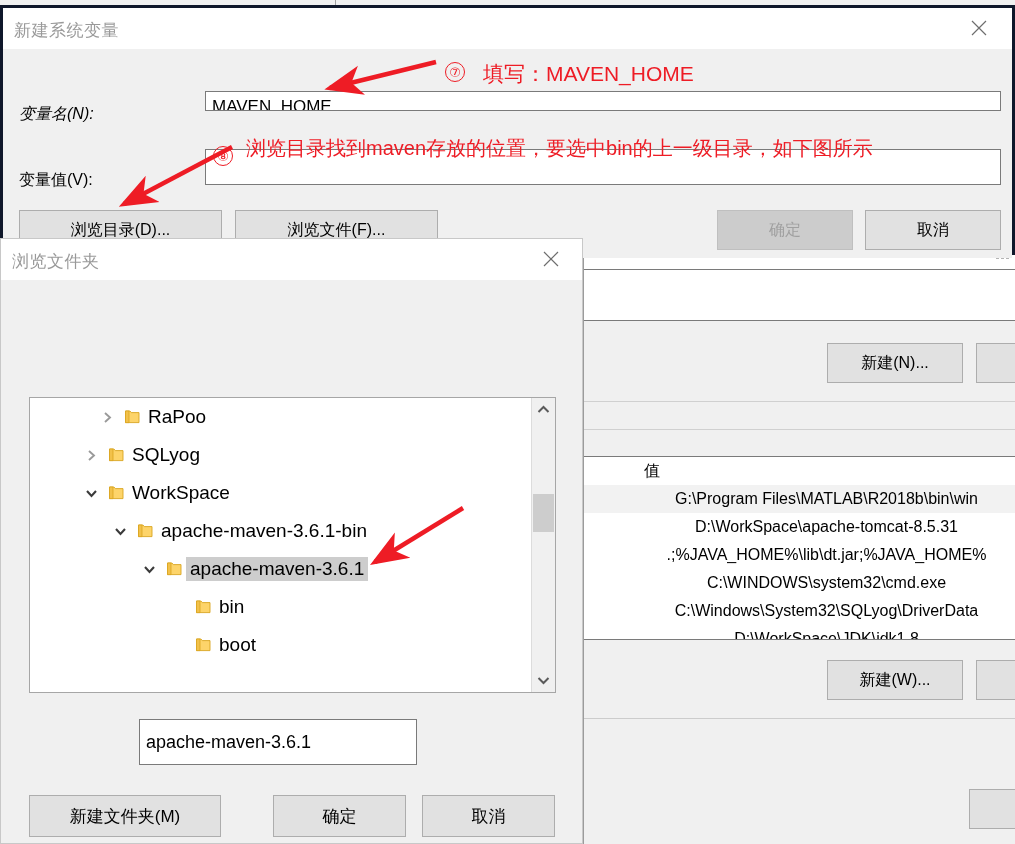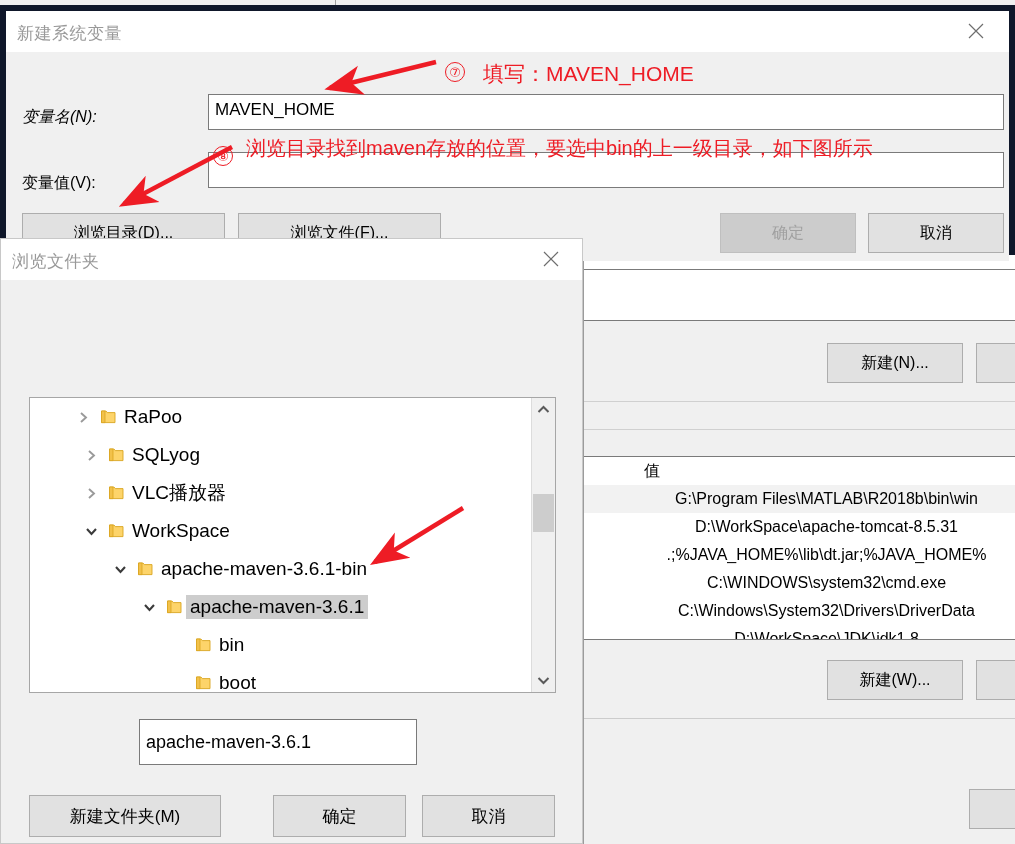--- a/index.html
+++ b/index.html
@@ -40,21 +40,21 @@
   .bg-row .nm{display:inline-block;width:54px;overflow:hidden;vertical-align:top;}
   .bg-row .vl{display:inline-block;vertical-align:top;}
 
   
   #grip{position:absolute;left:996px;top:246px;width:14px;height:14px;}
   #grip i{position:absolute;width:3px;height:3px;background:#b4b4b4;display:block;}
 
   
   #dlg-newvar{
     position:absolute;left:0;top:5px;width:1015px;height:250px;
-    background:#a16207;border:6px solid #0f172a;box-sizing:border-box;
+    background:#a16207;border:3px solid #0f172a;box-sizing:border-box;
   }
   #dlg-newvar .titlebar{
     position:absolute;left:0;top:0;width:100%;height:41px;background:#ffffff;
     box-sizing:border-box;
   }
   #dlg-newvar .title{
     position:absolute;left:11px;top:11px;font-size:17px;color:#999999;
     letter-spacing:0.5px;
   }
   .closebtn{
@@ -129,21 +129,21 @@
 
     <div style="position:absolute;left:1px;top:219px;width:431px;height:182px;background:#ffffff;overflow:hidden;">
       <div class="bg-col-sep" style="left:53px;top:0;height:28px;"></div>
       <div class="bg-listhdr" style="left:0;top:0;width:431px;height:28px;"></div>
       <div class="bg-hdr-label" style="left:60px;top:4px;">值</div>
       <div class="bg-rows" id="bg-rows" style="left:0;top:28px;width:431px;text-align:center;">
           <div class="bg-row sel"><span class="nm"></span><span class="vl">G:\Program Files\MATLAB\R2018b\bin\win</span></div>
           <div class="bg-row"><span class="nm"></span><span class="vl">D:\WorkSpace\apache-tomcat-8.5.31</span></div>
           <div class="bg-row"><span class="nm"></span><span class="vl">.;%JAVA_HOME%\lib\dt.jar;%JAVA_HOME%</span></div>
           <div class="bg-row"><span class="nm"></span><span class="vl">C:\WINDOWS\system32\cmd.exe</span></div>
-          <div class="bg-row"><span class="nm"></span><span class="vl">C:\Windows\System32\Drivers\DriverData</span></div>
+          <div class="bg-row"><span class="nm"></span><span class="vl">C:\Windows\System32\SQLyog\DriverData</span></div>
           <div class="bg-row"><span class="nm"></span><span class="vl">D:\WorkSpace\JDK\jdk1.8</span></div>
         </div>
     </div>
     <div class="bg-sep-line" style="left:1px;top:401px;width:431px;height:1px;"></div>
 
     <div class="bg-btnrow" style="left:1px;top:402px;width:431px;height:78px;">
       <div class="win-btn" style="position:absolute;left:243px;top:20px;width:136px;height:40px;">新建(W)...</div>
       <div class="win-btn" style="position:absolute;left:392px;top:20px;width:136px;height:40px;">编</div>
     </div>
     <div class="bg-sep-line" style="left:1px;top:480px;width:431px;height:1px;background:#cccccc;"></div>
@@ -166,21 +166,21 @@
   <div class="titlebar">
     <div class="title">新建系统变量</div>
     <div class="closebtn" style="right:10px;top:5px;">
       <svg width="16" height="16" viewBox="0 0 16 16">
           <path d="M1 1 L15 15 M15 1 L1 15" stroke="#6e6e6e" stroke-width="1.2" fill="none"></path>
         </svg>
     </div>
   </div>
   <div class="body">
     <div class="fld-label" style="left:16px;top:55px;font-style:italic;">变量名(N):</div>
-    <div class="txtinput" style="left:202px;top:42px;width:796px;height:36px;">MAVEN_HOME</div>
+    <div class="txtinput" style="left:202px;top:42px;width:796px;height:20px;">MAVEN_HOME</div>
 
     <div class="fld-label" style="left:16px;top:121px;">变量值(V):</div>
     <div class="txtinput" style="left:202px;top:100px;width:796px;height:36px;"></div>
 
     <div class="win-btn" style="position:absolute;left:232px;top:161px;width:203px;height:40px;">浏览文件(F)...</div>
     <div class="win-btn" style="position:absolute;left:16px;top:161px;width:203px;height:40px;">浏览目录(D)...</div>
     <div class="win-btn disabled" style="position:absolute;left:714px;top:161px;width:136px;height:40px;">确定</div>
     <div class="win-btn" style="position:absolute;left:862px;top:161px;width:136px;height:40px;">取消</div>
   </div>
 </div>
@@ -190,21 +190,21 @@
     <div class="title">浏览文件夹</div>
     <div class="closebtn" style="right:8px;top:5px;">
       <svg width="16" height="16" viewBox="0 0 16 16">
           <path d="M1 1 L15 15 M15 1 L1 15" stroke="#6e6e6e" stroke-width="1.2" fill="none"></path>
         </svg>
     </div>
   </div>
 
   <div id="tree">
     <div class="tree-inner" id="tree-inner">
-        <div class="tnode" style="padding-left: 40px;">
+        <div class="tnode" style="padding-left: 64px;">
           <span class="twist">
             <svg width="11" height="13" viewBox="0 0 11 13">
               <path d="M3 2 L8 6.5 L3 11" stroke="#9a9a9a" stroke-width="1.9" fill="none"></path>
             </svg>
           </span>
           <span class="tfolder">
             <svg width="17" height="16" viewBox="0 0 17 16">
               <path d="M1.5 2 H6 L7.3 3.6 H15 V13.6 H1.5 Z" fill="#fdd46a" stroke="#d9a520" stroke-width="0.9"></path>
               <path d="M1.5 2 H5 V13.6 H1.5 Z" fill="#f2c14a" stroke="#d9a520" stroke-width="0.8"></path>
             </svg>
@@ -217,34 +217,20 @@
               <path d="M3 2 L8 6.5 L3 11" stroke="#9a9a9a" stroke-width="1.9" fill="none"></path>
             </svg>
           </span>
           <span class="tfolder">
             <svg width="17" height="16" viewBox="0 0 17 16">
               <path d="M1.5 2 H6 L7.3 3.6 H15 V13.6 H1.5 Z" fill="#fdd46a" stroke="#d9a520" stroke-width="0.9"></path>
               <path d="M1.5 2 H5 V13.6 H1.5 Z" fill="#f2c14a" stroke="#d9a520" stroke-width="0.8"></path>
             </svg>
           </span>
           <span class="tlabel">SQLyog</span>
-        </div>
-        <div class="tnode" style="padding-left: 48px;">
-          <span class="twist">
-            <svg width="11" height="13" viewBox="0 0 11 13">
-              <path d="M3 2 L8 6.5 L3 11" stroke="#9a9a9a" stroke-width="1.9" fill="none"></path>
-            </svg>
-          </span>
-          <span class="tfolder">
-            <svg width="17" height="16" viewBox="0 0 17 16">
-              <path d="M1.5 2 H6 L7.3 3.6 H15 V13.6 H1.5 Z" fill="#fdd46a" stroke="#d9a520" stroke-width="0.9"></path>
-              <path d="M1.5 2 H5 V13.6 H1.5 Z" fill="#f2c14a" stroke="#d9a520" stroke-width="0.8"></path>
-            </svg>
-          </span>
-          <span class="tlabel">VLC播放器</span>
         </div>
         <div class="tnode" style="padding-left: 48px;">
           <span class="twist">
             <svg width="13" height="11" viewBox="0 0 13 11">
               <path d="M2 3 L6.5 8 L11 3" stroke="#3b3b3b" stroke-width="2.1" fill="none"></path>
             </svg>
           </span>
           <span class="tfolder">
             <svg width="17" height="16" viewBox="0 0 17 16">
               <path d="M1.5 2 H6 L7.3 3.6 H15 V13.6 H1.5 Z" fill="#fdd46a" stroke="#d9a520" stroke-width="0.9"></path>

